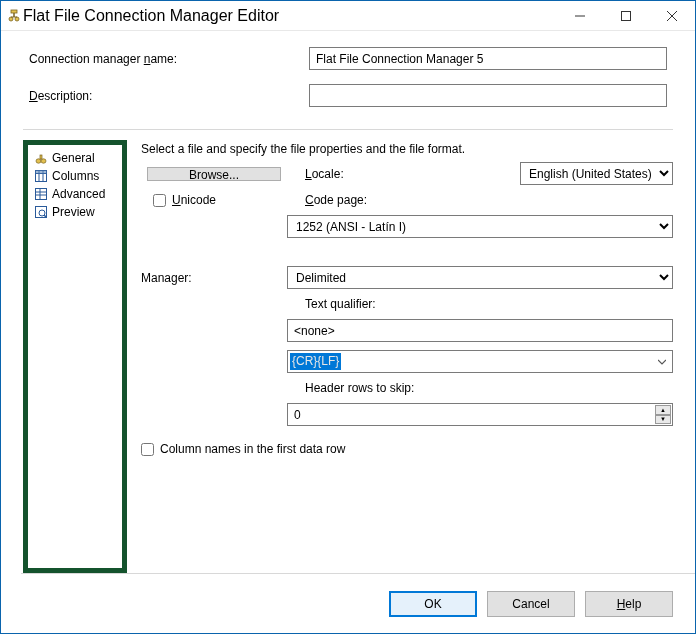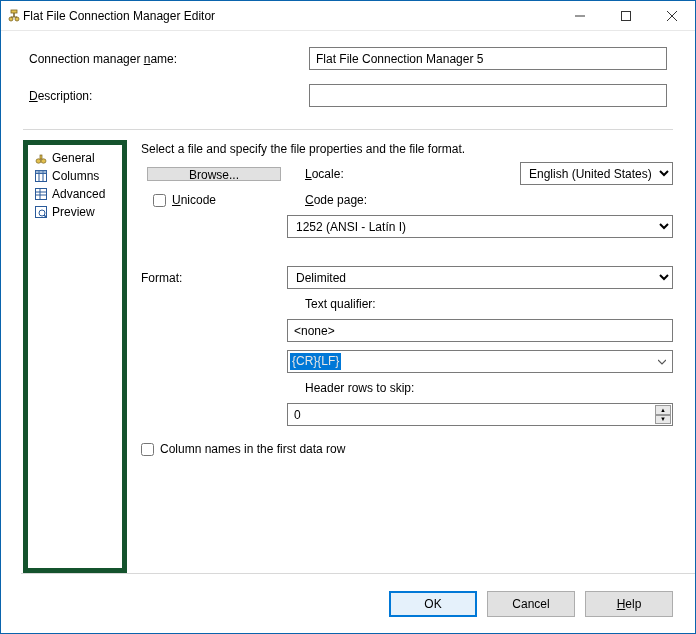--- a/index.html
+++ b/index.html
@@ -2,21 +2,21 @@
 <html><head>
 <meta charset="utf-8">
 <style>
   * { box-sizing: border-box; font-family: "Segoe UI", Tahoma, sans-serif; font-size: 12px; }
   body { margin: 0; background: #fff; }
   .window { width: 696px; height: 634px; border: 1px solid #0a64ad; background: #fff; display: flex; flex-direction: column; }
 
   
   .titlebar { height: 30px; display: flex; align-items: center; border-bottom: 1px solid #e8e8e8; }
   .titlebar .icon-box { width: 20px; display:flex; justify-content:center; padding-left:6px; }
-  .titlebar .title { flex: 1; padding-left: 2px; font-size: 12px; }
+  .titlebar .title { flex: 1; padding-left: 2px; font-size: 16px; }
   .titlebar .winbtns { display: flex; height: 100%; }
   .titlebar .winbtn { width: 46px; display: flex; align-items: center; justify-content: center; }
   .titlebar .winbtn svg { width: 10px; height: 10px; stroke: #333; stroke-width: 1; fill: none; }
 
   
   .upper { padding: 16px 28px 8px 28px; }
   .upper .row { display: flex; margin-bottom: 14px; align-items: center; }
   .upper .row .label { width: 280px; }
   .upper .row .label .ul { text-decoration: underline; }
   .upper .row input[type=text] { flex: 1; border: 1px solid #7a7a7a; height: 23px; padding: 0 6px; background: #fff; }
@@ -190,21 +190,21 @@
           </div>
           <div class="ctrl sel-wrap" style="grid-column:2 / span 2;">
             <select><option>1252  (ANSI - Latín I)</option></select>
           </div>
           <div></div>
         </div>
 
         <div class="section-gap"></div>
 
         <div class="formgrid">
-          <div class="lbl">Format:</div>
+          <div class="lbl">Manager:</div>
           <div class="ctrl sel-wrap" style="grid-column:2 / span 2;">
             <select><option>Delimited</option></select>
           </div>
           <div></div>
 
           <div class="lbl ind">Text qualifier:</div>
           <div class="ctrl" style="grid-column:2 / span 2;">
             <input type="text" value="&lt;none&gt;" style="">
           </div>
           <div></div>

